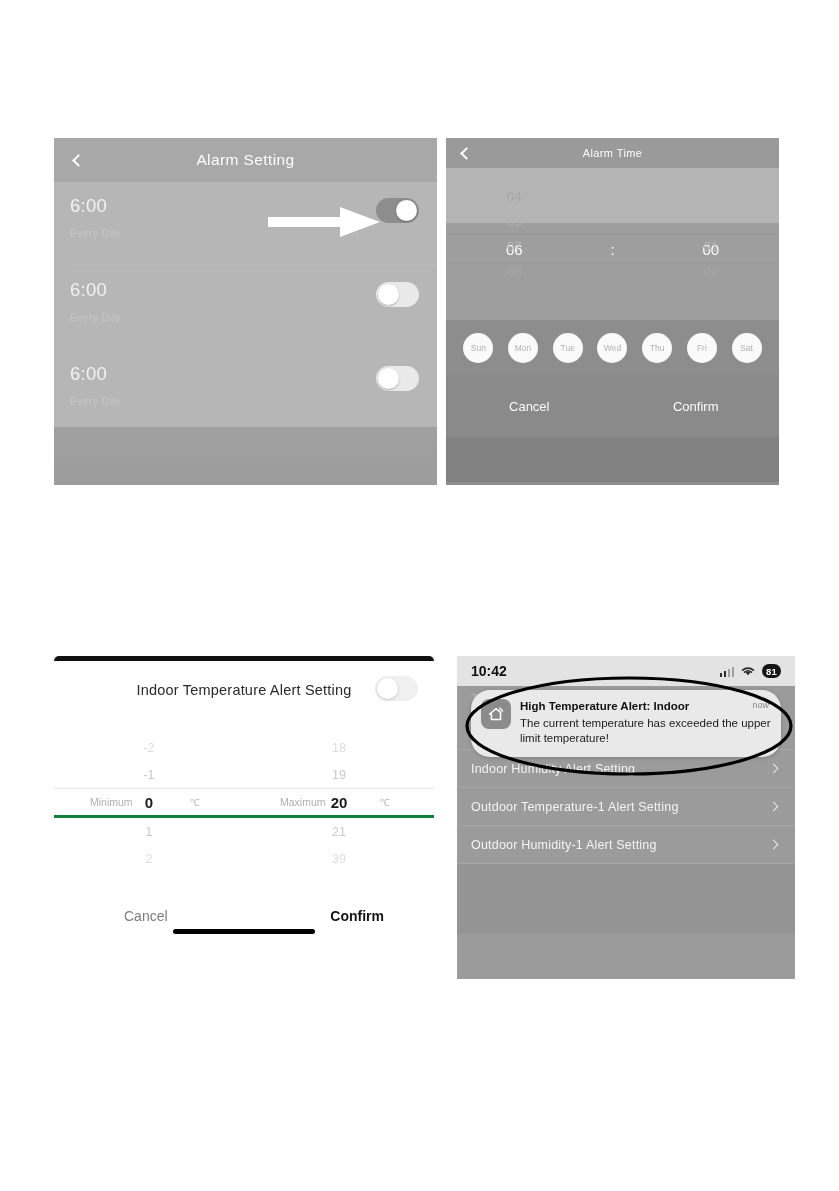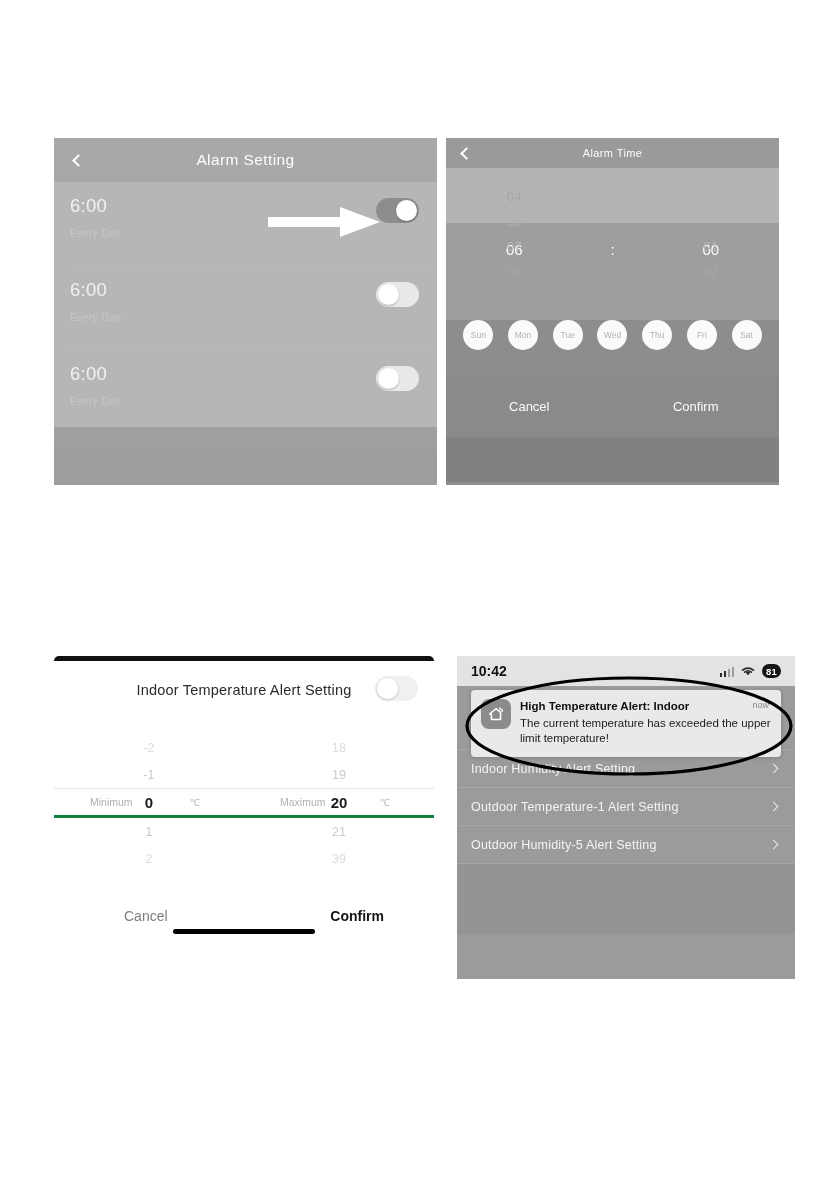--- a/index.html
+++ b/index.html
@@ -75,21 +75,21 @@
   .pk.f2 { color: #b2b2b2; }
   .pk.sel { color: #ffffff; font-size: 15px; }
   .pk.f1 { color: #b6b6b6; }
   .pk.f0 { color: #a6a6a6; }
   .sel-band {
     position:absolute; left:0; right:0; height: 30px;
     border-top: 1px solid #9a9a9a; border-bottom: 1px solid #9a9a9a;
   }
 
   .days-strip {
-    height: 55px; background: #8d8d8d; display:flex; 
+    height: 55px; background: #8d8d8d; display:flex; align-items:center;
     justify-content: space-around; padding: 0 10px;
   }
   .day-chip {
     width: 30px; height: 30px; border-radius: 50%; background: #fafafa;
     display:flex; align-items:center; justify-content:center;
     color:#b2b2b2; font-size: 8.5px;
   }
   .confirm-bar {
     height: 62px; background: #8a8a8a; display:flex; align-items:center;
   }
@@ -173,21 +173,21 @@
   .alert-row .lbl { color:#f4f4f4; font-size: 12.5px; letter-spacing:.2px; }
   .chev-right {
     width: 7px; height: 7px; border-top: 1.6px solid #e8e8e8; border-right: 1.6px solid #e8e8e8;
     transform: rotate(45deg); display:block; margin-right: 4px;
   }
   .list-foot { height: 70px; background: #949494; }
 
   
   #notification-banner {
     position:absolute; left: 14px; top: 34px; width: 310px;
-    background: #e9e9e9; border-radius: 4px; padding: 9px 10px 11px 10px;
+    background: #e9e9e9; border-radius: 19px; padding: 9px 10px 11px 10px;
     display:flex; gap: 9px; box-shadow: 0 1px 4px rgba(0,0,0,.18);
   }
   .notif-icon {
     width: 30px; height: 30px; border-radius: 8px; background:#8b8b8b;
     flex: 0 0 30px; display:flex; align-items:center; justify-content:center;
   }
   .notif-body { flex:1; position:relative; }
   .notif-title { font-size: 11.5px; font-weight: 700; color:#111; line-height:1.35; }
   .notif-text { font-size: 11.5px; color:#1c1c1c; line-height: 1.32; margin-top:1px; }
   .notif-now { position:absolute; right:2px; top:1px; font-size:9px; color:#8a8a8a; }
@@ -383,21 +383,21 @@
     </div>
     <div class="alert-row">
       <span class="lbl">Indoor Humidity Alert Setting</span>
       <span class="chev-right"></span>
     </div>
     <div class="alert-row">
       <span class="lbl">Outdoor Temperature-1 Alert Setting</span>
       <span class="chev-right"></span>
     </div>
     <div class="alert-row">
-      <span class="lbl">Outdoor Humidity-5 Alert Setting</span>
+      <span class="lbl">Outdoor Humidity-1 Alert Setting</span>
       <span class="chev-right"></span>
     </div>
     <div class="list-foot"></div>
 
     <div id="notification-banner">
       <div class="notif-icon">
         <svg width="20" height="20" viewBox="0 0 22 22">
           <path d="M4 11 L11 5.2 L16 9.2 L16 17 L6 17 L6 11.5 Z" fill="none" stroke="#fff" stroke-width="1.7" stroke-linejoin="round"></path>
           <path d="M15.4 5.6 a2.6 2.6 0 0 1 2.6 2.6" stroke="#fff" stroke-width="1.4" fill="none" stroke-linecap="round"></path>
           <circle cx="15.2" cy="4.4" r="0.9" fill="#fff"></circle>

